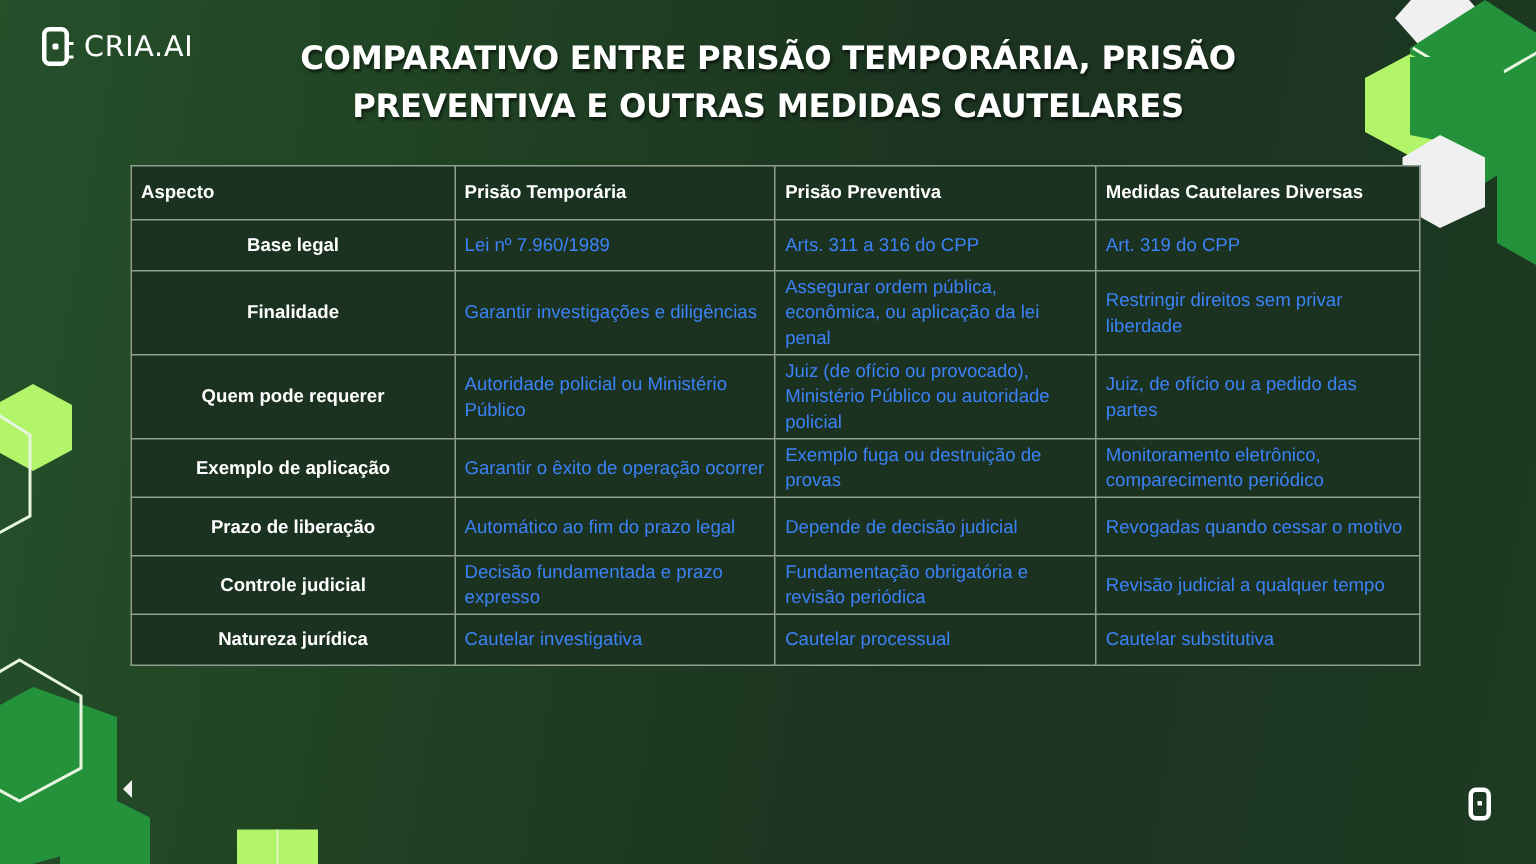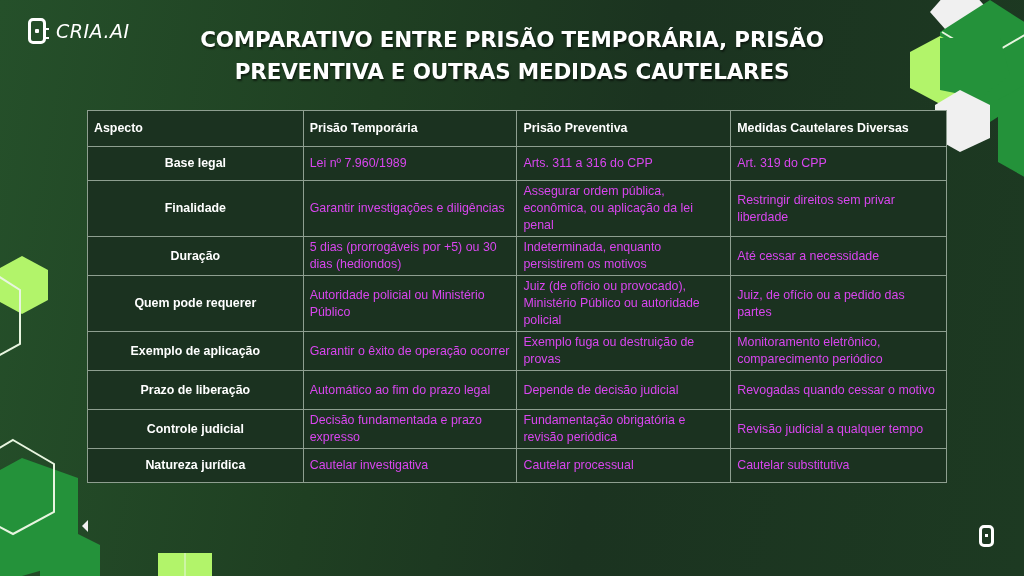--- a/index.html
+++ b/index.html
@@ -23,21 +23,20 @@
     .logo-mark::after {
       content: ""; position: absolute; left: 4px; top: 8px; width: 4px; height: 4px; background: #fff; border-radius: 1px;
     }
     .logo-mark::before {
       content: ""; position: absolute; right: -6px; top: 7px; width: 5px; height: 7px;
       border-top: 2px solid #fff; border-bottom: 2px solid #fff;
     }
     .logo-text {
       font-family: "DejaVu Sans", sans-serif; font-size: 19px; font-weight: 500; letter-spacing: 0.5px;
       margin-left: 4px;
-      font-style: italic;
     }
 
     .title {
       position: absolute; left: 150px; top: 24px; width: 724px;
       text-align: center;
       font-family: "DejaVu Sans", sans-serif;
       font-weight: bold; font-size: 21.5px; line-height: 32px;
       letter-spacing: -0.2px;
       text-shadow: 1px 2px 2px rgba(0,0,0,0.55);
     }
@@ -48,21 +47,21 @@
       border-collapse: collapse;
       background: #1b3220;
       font-size: 12.4px;
     }
     table.cmp td, table.cmp th {
       border: 1px solid #8e9f90;
       padding: 2px 6px;
       vertical-align: middle;
       text-align: left;
       line-height: 17px;
-      color: #d946ef;
+      color: #3b82f6;
       overflow: hidden;
     }
     table.cmp th { font-weight: bold; height: 36px; color: #ffffff; }
     table.cmp td.aspect { font-weight: bold; color: #ffffff; text-align: center; }
     col.c0 { width: 216px; }
     col.c1 { width: 214px; }
     col.c2 { width: 214px; }
     col.c3 { width: 216px; }
     .clip { display: block; max-height: 51px; overflow: hidden; }
 
@@ -131,26 +130,20 @@
       <td>Art. 319 do CPP</td>
     </tr>
     <tr style="height:52px">
       <td class="aspect">Finalidade</td>
       <td>Garantir investigações e diligências</td>
       <td>
           <span class="clip">Assegurar ordem pública, econômica, ou aplicação da lei penal</span>
         </td>
       <td>Restringir direitos sem privar liberdade</td>
     </tr>
-    <tr style="height:39px">
-      <td class="aspect">Duração</td>
-      <td>5 dias (prorrogáveis por +5) ou 30 dias (hediondos)</td>
-      <td>Indeterminada, enquanto persistirem os motivos</td>
-      <td>Até cessar a necessidade</td>
-    </tr>
     <tr style="height:53px">
       <td class="aspect">Quem pode requerer</td>
       <td>Autoridade policial ou Ministério Público</td>
       <td>
           <span class="clip">Juiz (de ofício ou provocado), Ministério Público ou autoridade policial</span>
         </td>
       <td>Juiz, de ofício ou a pedido das partes</td>
     </tr>
     <tr style="height:39px">
       <td class="aspect">Exemplo de aplicação</td>

